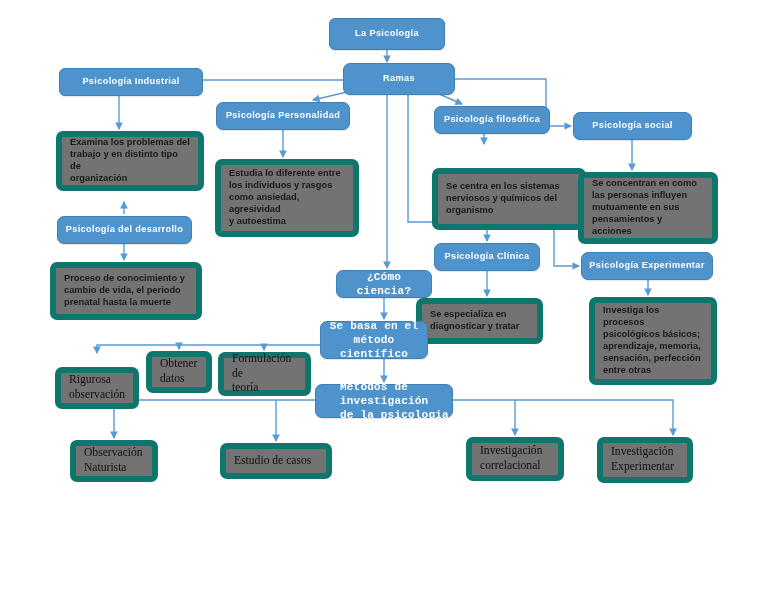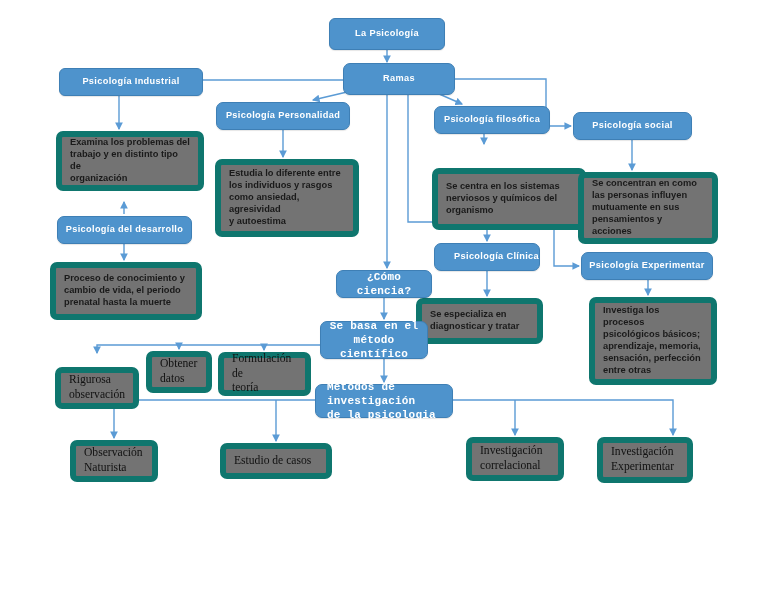--- a/index.html
+++ b/index.html
@@ -50,21 +50,21 @@
   }
   
   .blue.serif {
     font-family: Liberation Mono, monospace;
     font-size: 11px;
     letter-spacing: 0.2px;
   }
   .blue.serif.leftal {
     justify-content: flex-end;
     text-align: left;
-    padding-left: 11px;
+    padding-left: 24px;
   }
   .blue.serif.leftal .label { text-align: left; }
   
   .green {
     background: #737373;
     border: 6px solid #0f766e;
     color: #1a1a1a;
     font-size: 9.3px;
     justify-content: flex-start;
     text-align: left;
@@ -183,21 +183,21 @@
       </div>
       <div class="node blue" style="left: 573px; top: 112px; width: 119px; height: 28px;">
         <span class="label">Psicología social</span>
       </div>
       <div class="node green" style="left: 578px; top: 172px; width: 140px; height: 72px;">
         <span class="label">Se concentran en como
 las personas influyen
 mutuamente en sus
 pensamientos y acciones</span>
       </div>
-      <div class="node blue" style="left: 434px; top: 243px; width: 106px; height: 28px; text-align: right;">
+      <div class="node blue" style="left: 434px; top: 243px; width: 106px; height: 28px;">
         <span class="label">Psicología Clínica</span>
       </div>
       <div class="node green" style="left: 416px; top: 298px; width: 127px; height: 46px;">
         <span class="label">Se especializa en
 diagnosticar y tratar</span>
       </div>
       <div class="node blue" style="left: 581px; top: 252px; width: 132px; height: 28px;">
         <span class="label">Psicología Experimentar</span>
       </div>
       <div class="node green" style="left: 589px; top: 297px; width: 128px; height: 88px;">

